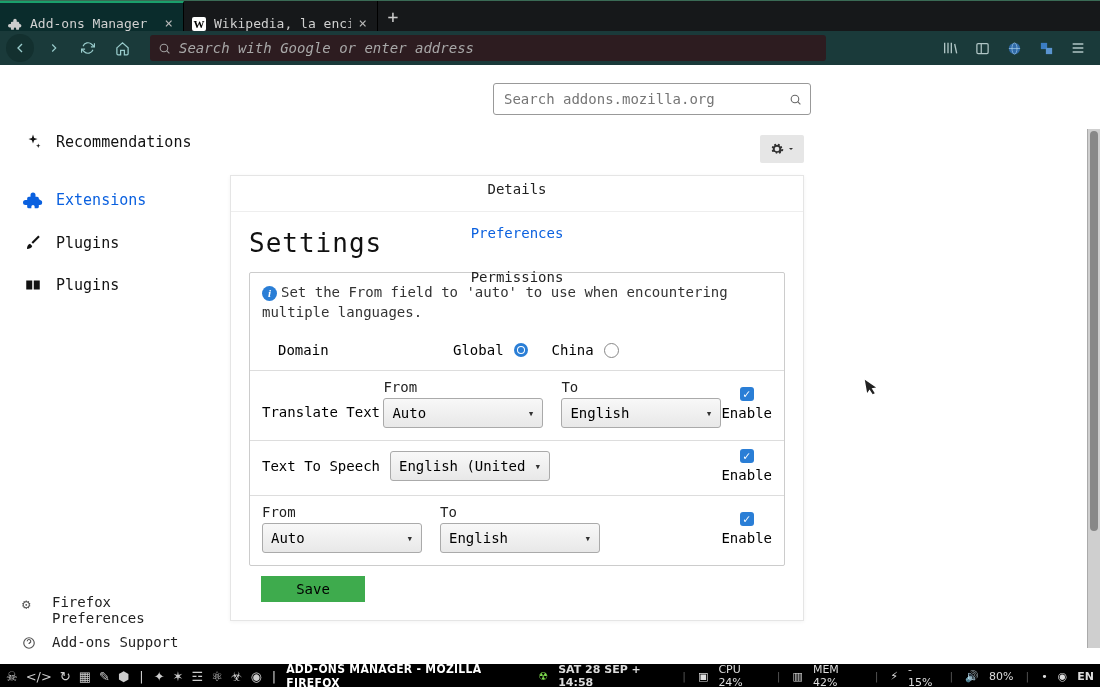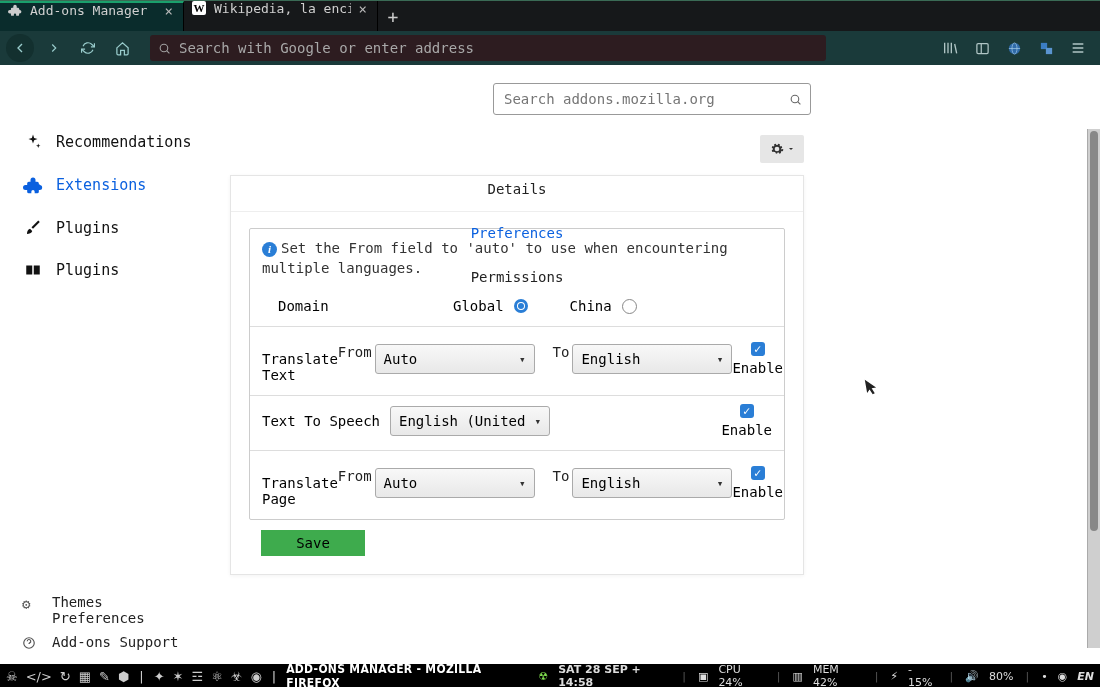--- a/index.html
+++ b/index.html
@@ -17,21 +17,21 @@
 .tabstrip {
   height: 30px;
   background: #16181a;
   display: flex;
   align-items: stretch;
   border-top: 1px solid #3a6a55;
 }
 .tab {
   height: 30px;
   display: flex;
-  align-items: flex-start;
+  align-items: flex-end;
   gap: 8px;
   padding: 0 10px 0 8px;
   color: #d0d0d0;
   font-size: 13px;
   border-right: 1px solid #000;
   min-width: 165px;
   max-width: 175px;
   cursor: pointer;
 }
 .tab.active {
@@ -73,20 +73,21 @@
   height:26px;
   background:#2d1c20;
   border-radius: 3px;
   display:flex;
   align-items:center;
   padding:0 8px;
   gap:8px;
   color:#a8a8a8;
   font-size:14px;
   max-width: 660px;
+  font-style: italic;
 }
 .urlbar .search-ico { color:#a0a0a0; }
 .right-icons {
   display:flex; align-items:center; gap:8px; margin-left:auto; padding-right:4px;
 }
 .right-icons span {
   width:24px; height:24px; display:flex; align-items:center; justify-content:center;
   color:#b0c5c5; cursor:pointer;
 }
 
@@ -104,21 +105,21 @@
   display:flex;
   flex-direction:column;
   gap: 18px;
   font-size:15px;
 }
 .side-item {
   display:flex; align-items:center; gap:12px;
   color:#111; cursor:pointer; padding:3px 0;
 }
 .side-item .sicon { width:22px; display:flex; justify-content:center; }
-.side-item.active { color:#0a60df; }
+.side-item.active { color:#0a60df;margin-top:15px; }
 .side-item.active .sicon { color:#0a60df; }
 
 .side-footer {
   position:absolute;
   left:22px;
   bottom:14px;
   font-size:14px;
   color:#222;
 }
 .side-footer .frow { display:flex; align-items:flex-start; gap:12px; margin-top:8px; cursor:pointer;}
@@ -213,36 +214,36 @@
   font-size:11px;
   text-align:center;
   line-height:15px;
   margin-right:4px;
 }
 .domain-row {
   display:flex; align-items:center;
   padding: 10px 12px 12px;
 }
 .domain-row .lbl { width:175px;padding-left:16px; }
-.domain-row .radio-group { display:flex; gap:42px; align-items:center;}
+.domain-row .radio-group { display:flex; gap:24px; align-items:center;}
 .radio-opt { display:flex; align-items:center; gap:10px; font-size:14px;}
 .radio { width:13px; height:13px; border:1px solid #888; border-radius:50%; display:inline-block; background:#fff;}
 .radio.checked { border:3px solid #2a7ed6; width:8px; height:8px; background:#fff;}
 .radio.checked::after{ content:''; display:block; width:6px; height:6px; border-radius:50%; background:#2a7ed6; transform:translate(1px,1px);}
 
 .srow {
   border-top:1px solid #ddd;
   display:flex;
   align-items:center;
   padding: 8px 12px 12px;
 }
 .srow .lbl { width:128px; font-size:14px; padding-top:16px;}
 .srow .lbl.one-line { padding-top:0;}
 .srow .fields { display:flex; gap:18px; }
-.fldcol { display:flex; flex-direction:row; gap:3px;}
+.fldcol { display:flex; flex-direction:column; gap:3px;}
 .fldcol .fh { font-size:14px; color:#222; text-align:left;}
 .sel {
   width:142px; height:28px;
   border:1px solid #aaa;
   background: linear-gradient(#f8f8f8, #e8e8e8);
   border-radius:3px;
   display:flex; align-items:center; justify-content:space-between;
   padding:0 8px;
   font-size:14px;
   cursor:pointer;
@@ -433,21 +434,21 @@
           </svg>
       </span>
       <span>Plugins</span>
     </div>
   </div>
 
   <div class="side-footer">
     <div class="frow">
       <span class="sicon">⚙</span>
       <span>
-        <span>Themes</span><br>
+        <span>Firefox</span><br>
         <span>Preferences</span>
       </span>
     </div>
     <div class="frow">
       <span class="sicon">
         <svg width="14" height="14" viewBox="0 0 24 24" fill="none" stroke="#555" stroke-width="2">
             <circle cx="12" cy="12" r="9"></circle>
             <path d="M9 9a3 3 0 1 1 4.2 2.8c-.8.4-1.2 1-1.2 1.9M12 17h.01"></path>
           </svg>
       </span>
@@ -481,20 +482,21 @@
       </span>
     </div>
 
     <div class="card">
       <div class="card-tabs">
         <span class="ctab">Details</span>
         <span class="ctab active">Preferences</span>
         <span class="ctab">Permissions</span>
       </div>
       <div class="card-body">
+        <h1>Settings</h1>
         <div class="settings-box">
 
           <div class="info-row">
             <span class="ibadge">i</span><span>Set the From field to 'auto' to use when encountering multiple languages.</span>
           </div>
 
           <div class="domain-row">
             <span class="lbl">Domain</span>
             <span class="radio-group">
               <span class="radio-opt">
@@ -540,21 +542,20 @@
                 <span class="chev">▾</span>
               </span>
             </span>
             <span class="enable">
               <span class="cb">✓</span>
               <span>Enable</span>
             </span>
           </div>
 
           <div class="srow">
-            <span class="lbl">Translate Page</span>
             <span class="fields">
               <span class="fldcol">
                 <span class="fh">From</span>
                 <span class="sel">
                   <span>Auto</span>
                   <span class="chev">▾</span>
                 </span>
               </span>
               <span class="fldcol">
                 <span class="fh">To</span>
@@ -616,15 +617,15 @@
     <span>MEM 42%</span>
     <span class="taskbar-sep">|</span>
     <span>⚡</span>
     <span>- 15%</span>
     <span class="taskbar-sep">|</span>
     <span>🔊</span>
     <span>80%</span>
     <span class="taskbar-sep">|</span>
     <span>•</span>
     <span>◉</span>
-    <span style="font-weight:bold;font-style:italic;">EN</span>
+    <span style="font-weight:bold;">EN</span>
   </span>
 </div>
 
 </body></html>

